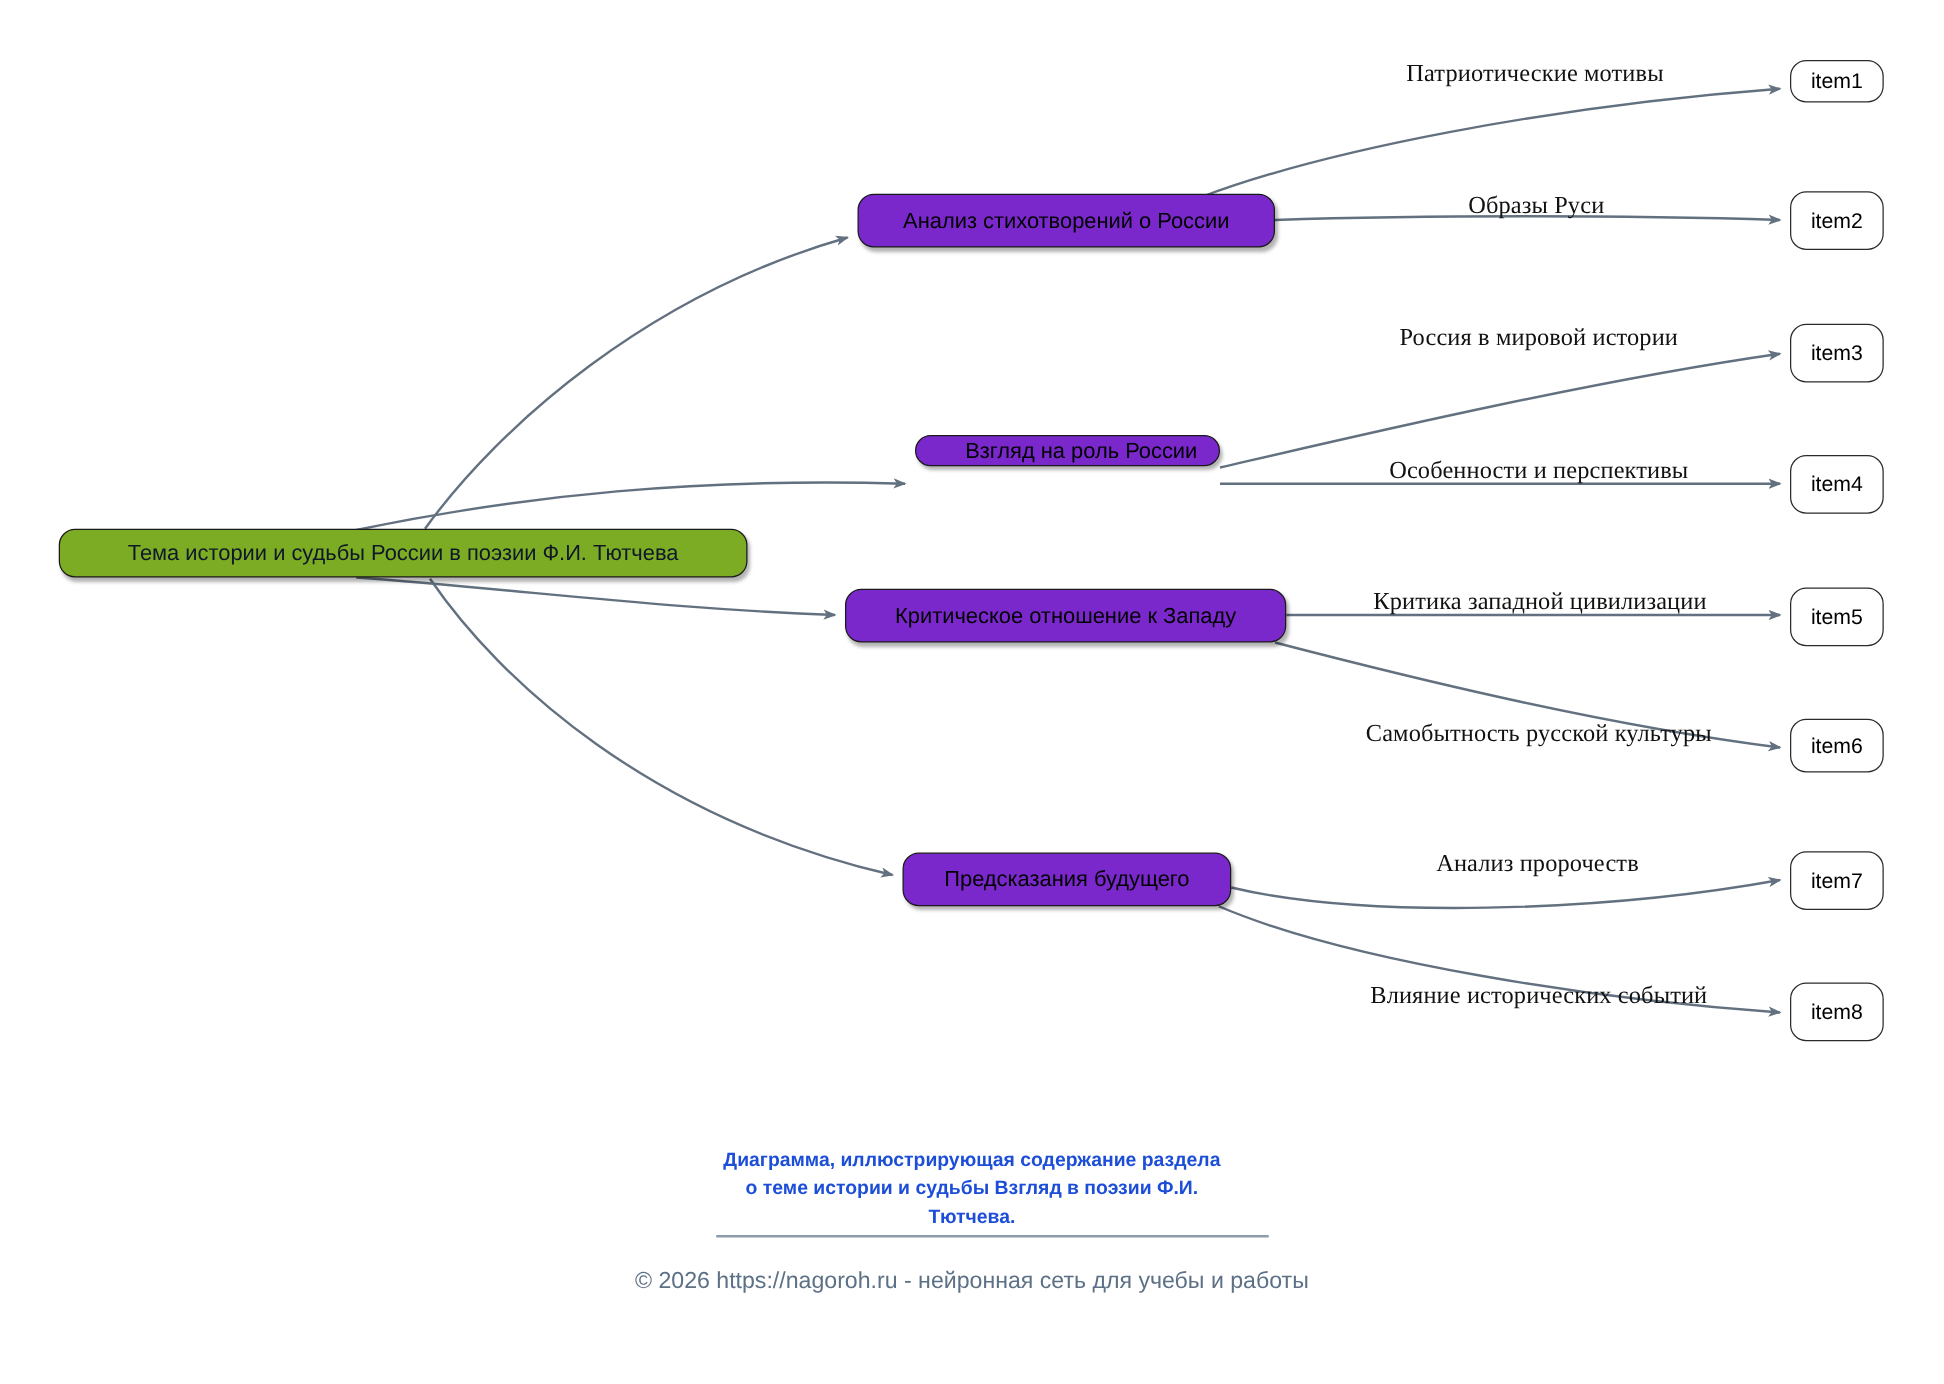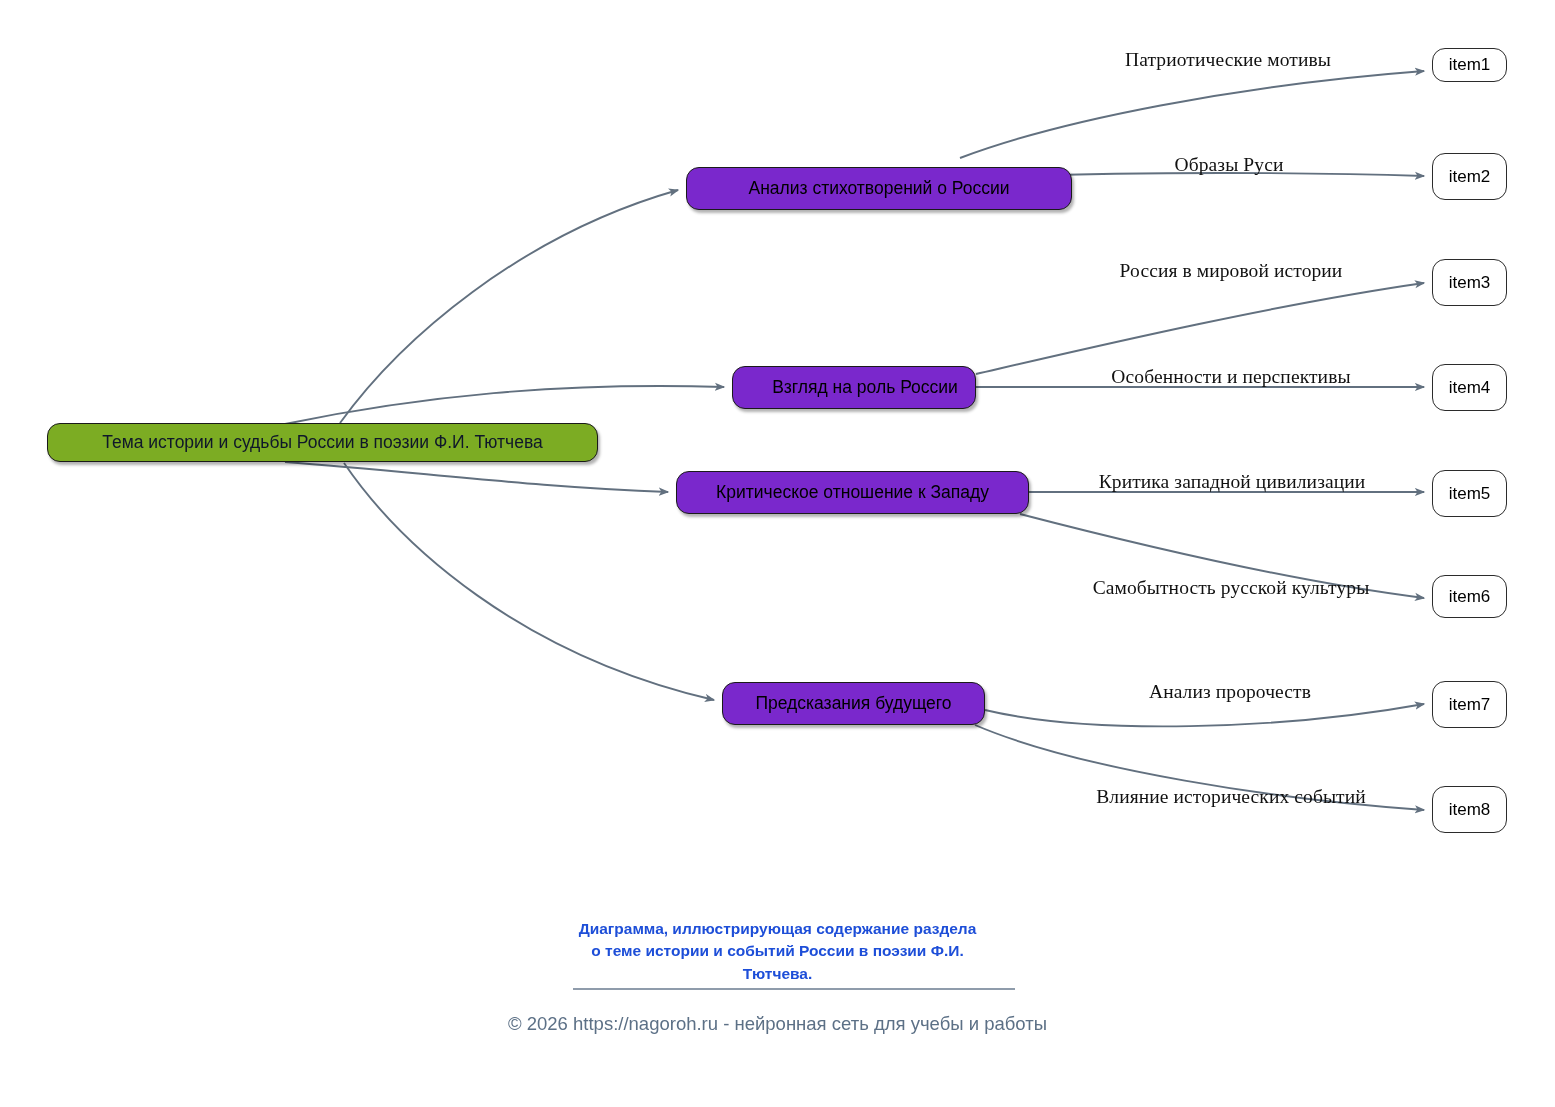--- a/index.html
+++ b/index.html
@@ -129,24 +129,24 @@
 
       <path d="M 985,710 C 1090,735 1280,730 1424,704"></path>
       <path d="M 975,725 C 1080,770 1280,800 1424,810"></path>
     </g>
   </svg>
 
   <div class="node node-root" style="left:47px; top:423px; width:551px; height:39px;">
     <span>Тема истории и судьбы России в поэзии Ф.И. Тютчева</span>
   </div>
 
-  <div class="node node-branch" style="left:686px; top:155px; width:386px; height:43px;margin-top:12px;">
+  <div class="node node-branch" style="left:686px; top:155px; width:334px; height:43px;">
     <span>Анализ стихотворений о России</span>
   </div>
-  <div class="node node-branch" style="left:732px; top:366px; width:244px; height:43px;padding-left:36px;">
+  <div class="node node-branch" style="left:732px; top:348px; width:244px; height:25px;padding-left:36px;">
     <span>Взгляд на роль России</span>
   </div>
   <div class="node node-branch" style="left:676px; top:471px; width:353px; height:43px;">
     <span>Критическое отношение к Западу</span>
   </div>
   <div class="node node-branch" style="left:722px; top:682px; width:263px; height:43px;">
     <span>Предсказания будущего</span>
   </div>
 
   <div class="node node-leaf" style="left:1432px; top:48px; width:75px; height:34px;">
@@ -178,19 +178,19 @@
   <div class="edge-label" style="left:1229px; top:165px;">Образы Руси</div>
   <div class="edge-label" style="left:1231px; top:271px;">Россия в мировой истории</div>
   <div class="edge-label" style="left:1231px; top:377px;">Особенности и перспективы</div>
   <div class="edge-label" style="left:1232px; top:482px;">Критика западной цивилизации</div>
   <div class="edge-label" style="left:1231px; top:588px;">Самобытность русской культуры</div>
   <div class="edge-label" style="left:1230px; top:692px;">Анализ пророчеств</div>
   <div class="edge-label" style="left:1231px; top:797px;">Влияние исторических событий</div>
 
   <div class="footer footer-title">
     <div>Диаграмма, иллюстрирующая содержание раздела</div>
-    <div>о теме истории и событий России в поэзии Ф.И.</div>
+    <div>о теме истории и судьбы Взгляд в поэзии Ф.И.</div>
     <div>Тютчева.</div>
   </div>
   <div class="footer-rule"></div>
   <div class="footer footer-copy">© 2026 https://nagoroh.ru - нейронная сеть для учебы и работы</div>
 
 </div>
 
 </body></html>

